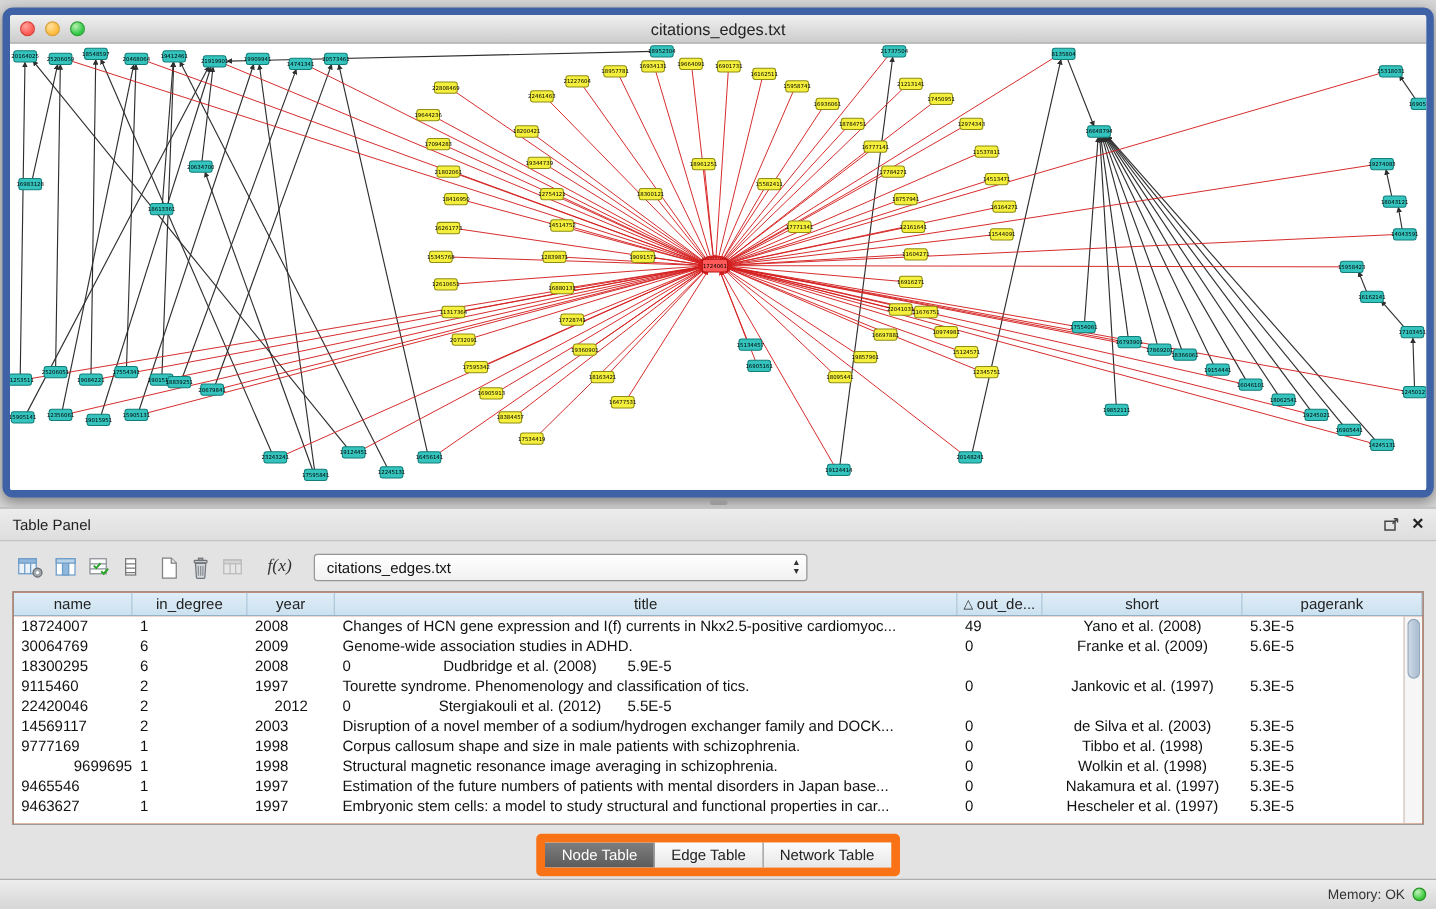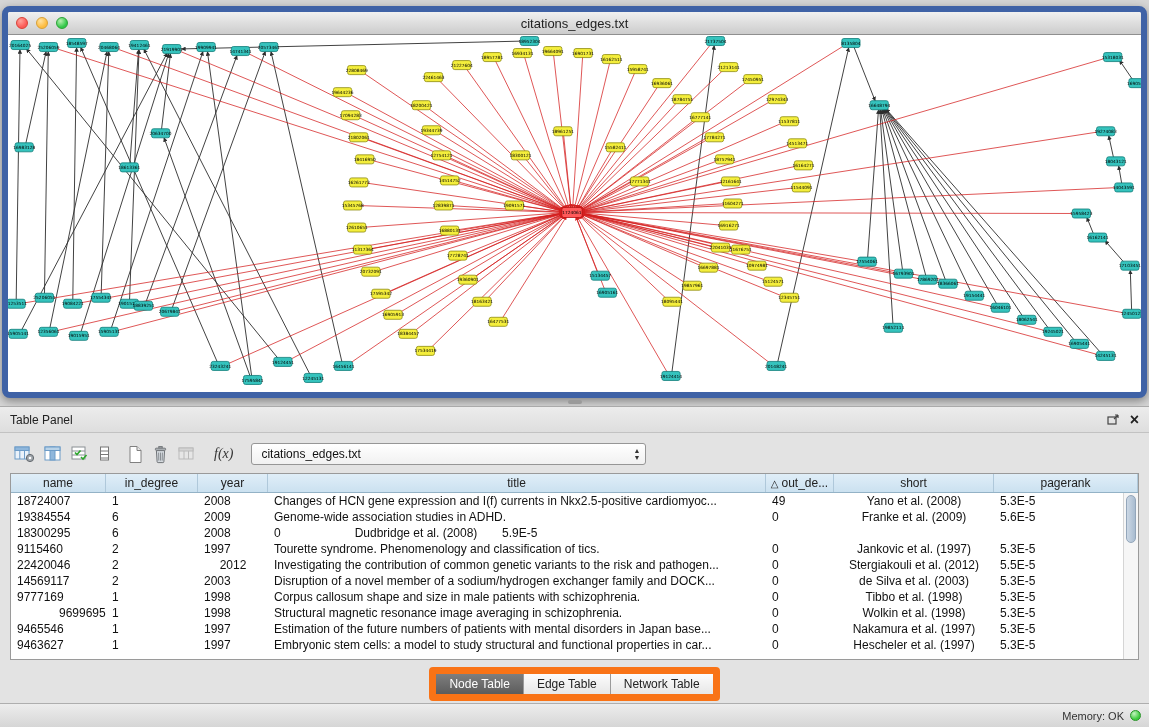--- a/index.html
+++ b/index.html
@@ -853,21 +853,21 @@
         <div class="grow">
           <div class="gcell" style="width: 95px;">18724007</div>
           <div class="gcell" style="width: 92px;">1</div>
           <div class="gcell" style="width: 70px;">2008</div>
           <div class="gcell" style="width: 498px;">Changes of HCN gene expression and I(f) currents in Nkx2.5-positive cardiomyoc...</div>
           <div class="gcell" style="width: 68px;">49</div>
           <div class="gcell center" style="width: 160px;">Yano et al. (2008)</div>
           <div class="gcell flex">5.3E-5</div>
         </div>
         <div class="grow">
-          <div class="gcell" style="width: 95px;">19384554</div>
+          <div class="gcell" style="width: 95px;">30064769</div>
           <div class="gcell" style="width: 92px;">6</div>
           <div class="gcell" style="width: 70px;">2009</div>
           <div class="gcell" style="width: 498px;">Genome-wide association studies in ADHD.</div>
           <div class="gcell" style="width: 68px;">0</div>
           <div class="gcell center" style="width: 160px;">Franke et al. (2009)</div>
           <div class="gcell flex">5.6E-5</div>
         </div>
         <div class="grow">
           <div class="gcell" style="width: 95px;">18300295</div>
           <div class="gcell" style="width: 92px;">6</div>
@@ -882,21 +882,20 @@
           <div class="gcell" style="width: 70px;">1997</div>
           <div class="gcell" style="width: 498px;">Tourette syndrome. Phenomenology and classification of tics.</div>
           <div class="gcell" style="width: 68px;">0</div>
           <div class="gcell center" style="width: 160px;">Jankovic et al. (1997)</div>
           <div class="gcell flex">5.3E-5</div>
         </div>
         <div class="grow">
           <div class="gcell" style="width: 95px;">22420046</div>
           <div class="gcell" style="width: 92px;">2</div>
           <div class="gcell" style="width: 70px; text-align: center;">2012</div>
-          <div class="gcell" style="width: 498px;">Investigating the contribution of common genetic variants to the risk and pathogen...</div>
           <div class="gcell" style="width: 68px;">0</div>
           <div class="gcell center" style="width: 160px;">Stergiakouli et al. (2012)</div>
           <div class="gcell flex">5.5E-5</div>
         </div>
         <div class="grow">
           <div class="gcell" style="width: 95px;">14569117</div>
           <div class="gcell" style="width: 92px;">2</div>
           <div class="gcell" style="width: 70px;">2003</div>
           <div class="gcell" style="width: 498px;">Disruption of a novel member of a sodium/hydrogen exchanger family and DOCK...</div>
           <div class="gcell" style="width: 68px;">0</div>

